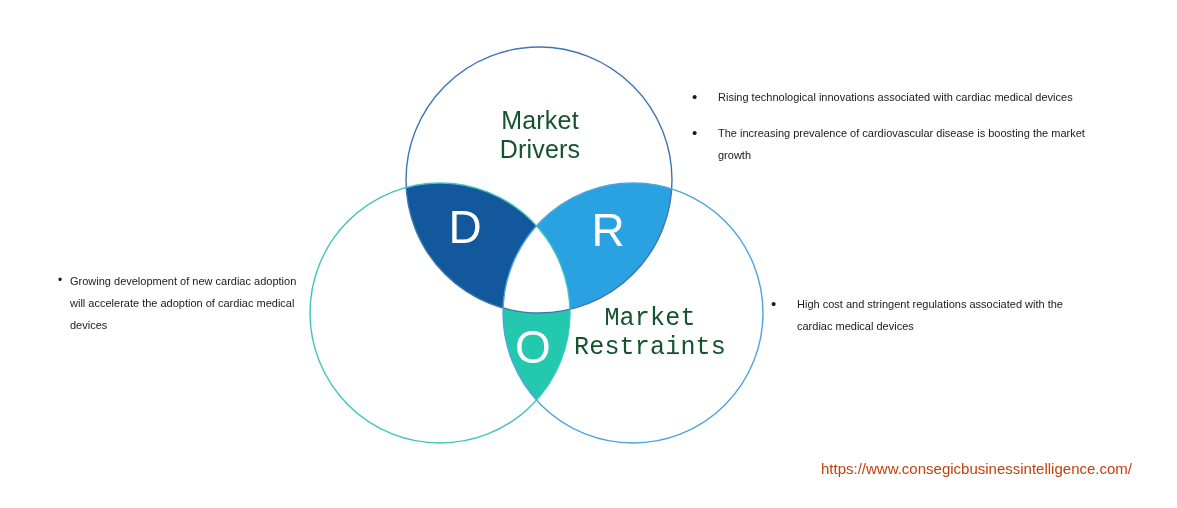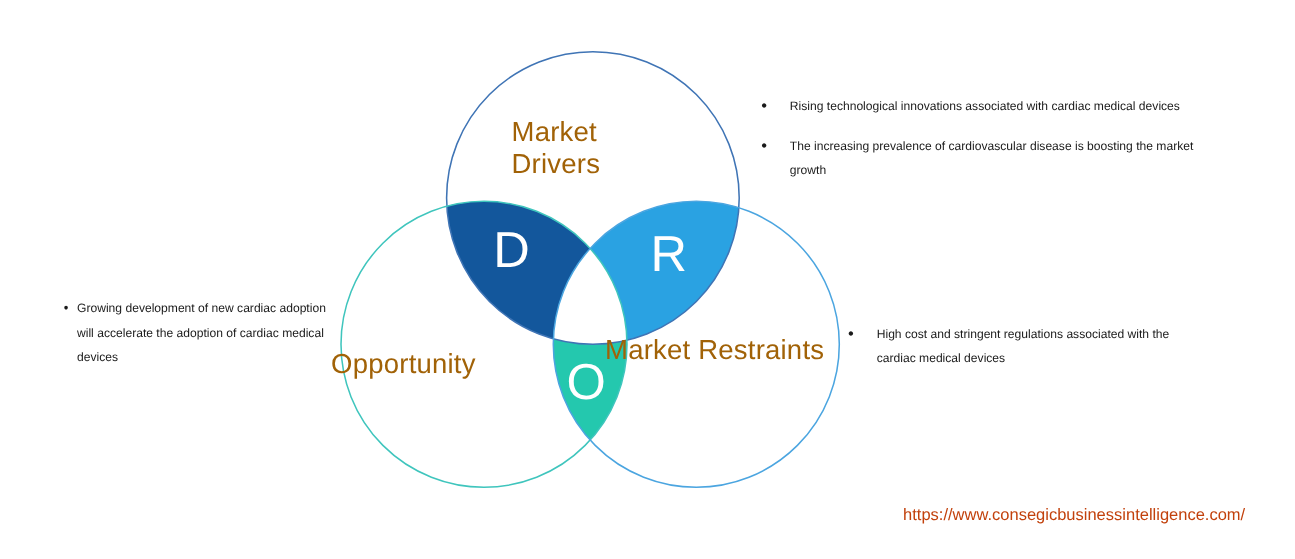--- a/index.html
+++ b/index.html
@@ -6,23 +6,24 @@
   #screen{
     position:relative;
     width:1177px;height:508px;
     background:#ffffff;
     font-family:"Liberation Sans", sans-serif;
     overflow:hidden;
   }
   #venn-svg{position:absolute;left:0;top:0;}
   .circle-label{
     position:absolute;
-    color:#a16207;
+    color:#14532d;
     font-size:25px;
     line-height:29px;
+    text-align:center;
     letter-spacing:0.2px;
   }
   .overlap-letter{
     position:absolute;
     width:80px;height:48px;
     color:#ffffff;
     font-size:46px;
     line-height:48px;
     text-align:center;
     font-weight:400;
@@ -84,23 +85,22 @@
       </g>
     </g>
 
     <circle cx="539" cy="180" r="133" fill="none" stroke-width="1.4" stroke="#3f74b5"></circle>
     <circle cx="440" cy="313" r="130" fill="none" stroke-width="1.4" stroke="#3fc5bd"></circle>
     <circle cx="633" cy="313" r="130" fill="none" stroke-width="1.4" stroke="#4ba5e0"></circle>
   </svg>
 
   <div class="circle-label" style="left:465px;top:106px;width:150px;">Market Drivers</div>
 
-  <div class="circle-label" style="left:301px;top:317px;width:200px;">Opportunity</div>
 
-  <div class="circle-label" style="left:550px;top:304px;width:200px;">Market Restraints</div>
+  <div class="circle-label" style="left:550px;top:304px;width:200px;font-family:Liberation Mono, monospace;">Market Restraints</div>
 
   <div class="overlap-letter" style="left:425px;top:203px;">D</div>
 
   <div class="overlap-letter" style="left:568px;top:206px;">R</div>
 
   <div class="overlap-letter" style="left:493px;top:323px;">O</div>
 
   <div class="bullet-list" style="left:692px;top:86px;width:420px;">
     <div class="bullet-item">
       <span class="dot">•</span>

